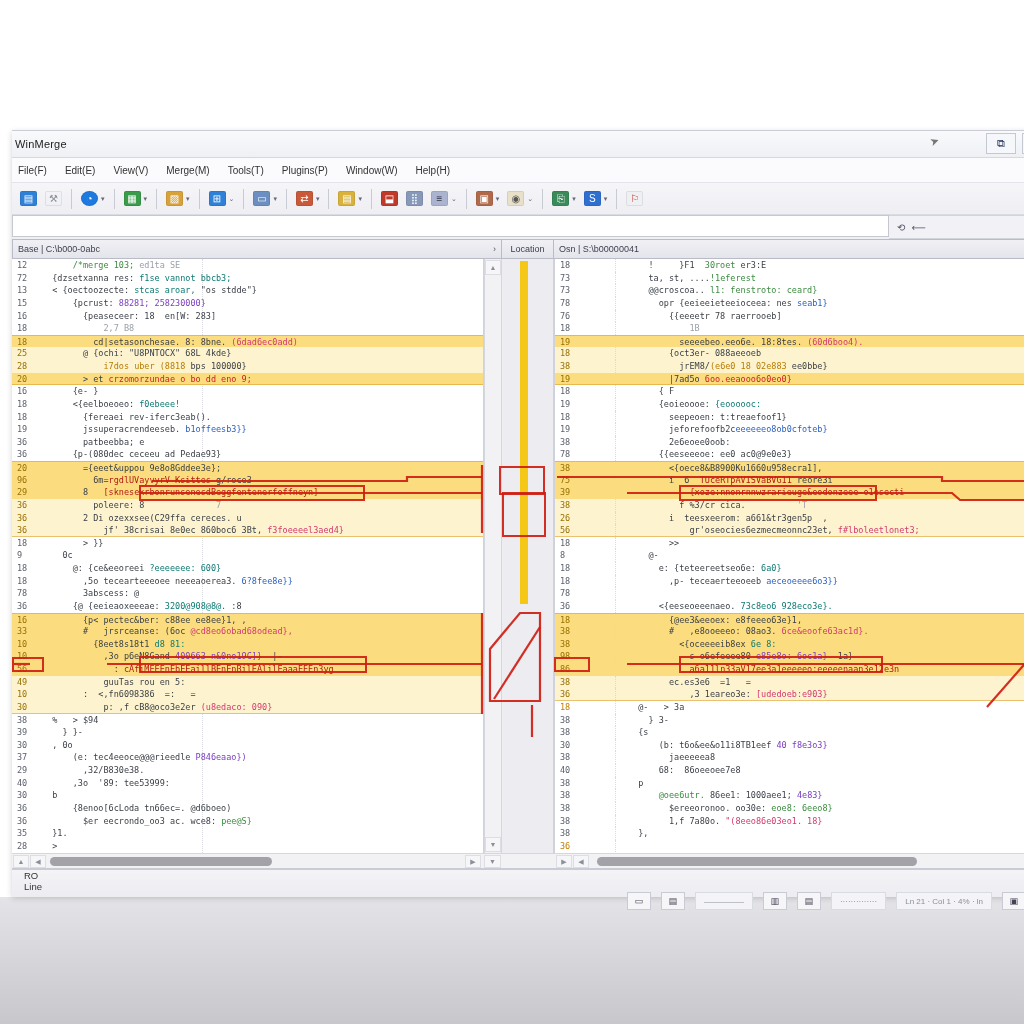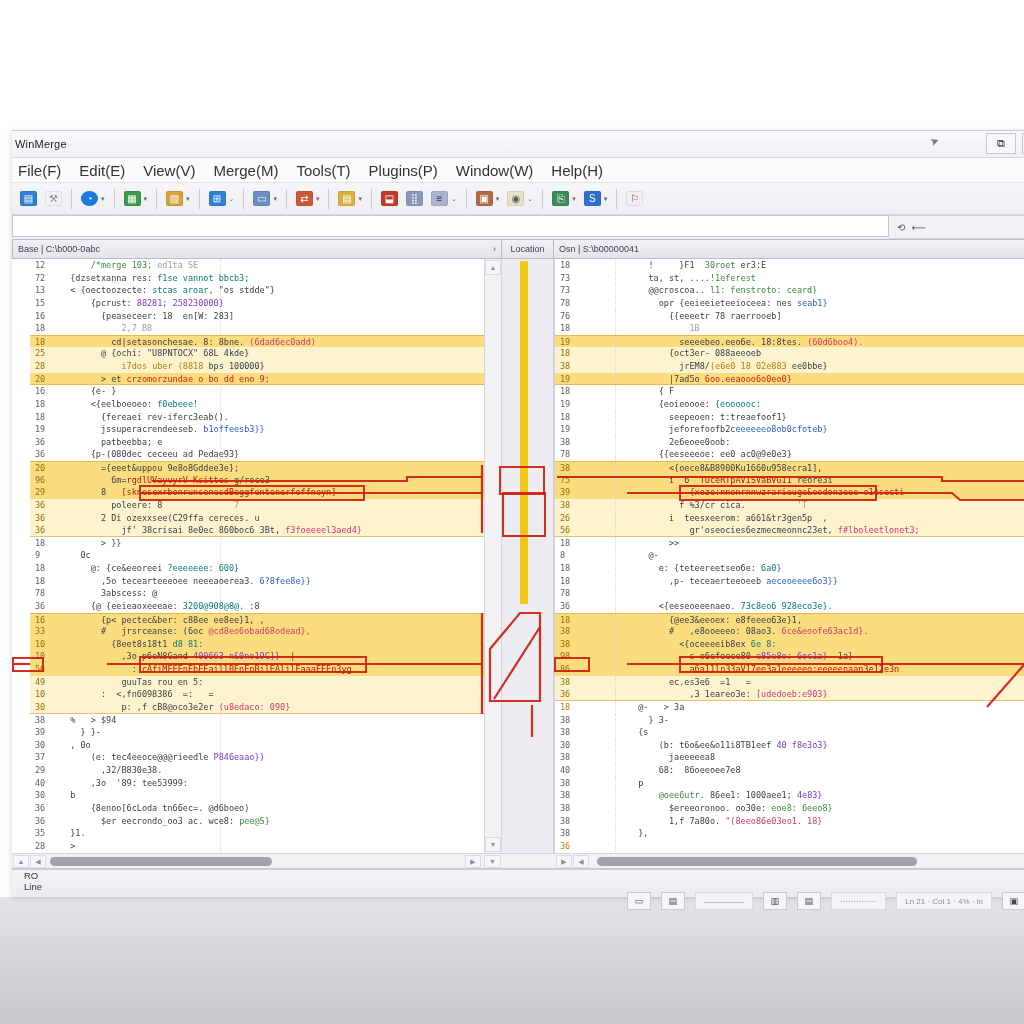--- a/index.html
+++ b/index.html
@@ -18,21 +18,21 @@
   .title { font-size:11px; color:#222; padding-left:3px; letter-spacing:.2px; }
   .cursor-glyph { position:absolute; left:918px; top:4px; font-size:11px; color:#777; transform:rotate(-20deg); }
   .winbtns { position:absolute; right:0; top:2px; display:flex; gap:6px; }
   .winbtn { width:30px; height:21px; border:1px solid #c4c8d2; background:#f6f7fa;
     display:flex; align-items:center; justify-content:center; font-size:11px; color:#1b2a55; }
   .winbtn.cut { width:14px; overflow:hidden; justify-content:flex-start; padding-left:3px; }
 
   
   .menubar { position:absolute; left:0; top:27px; width:100%; height:25px;
     background:#fbfbfd; border-bottom:1px solid #e2e4ea; display:flex; align-items:center; gap:14px; padding-left:4px; }
-  .menu-item { font-size:15px; color:#333; padding:2px 2px; white-space:nowrap; }
+  .menu-item { font-size:10px; color:#333; padding:2px 2px; white-space:nowrap; }
 
   
   .toolbar { position:absolute; left:0; top:52px; width:100%; height:32px;
     background:linear-gradient(#f6f6f9,#eeeef3); border-bottom:1px solid #d9dbe2;
     display:flex; align-items:center; padding-left:4px; }
   .tb-sep { width:1px; height:20px; background:#c9cbd4; margin:0 5px; }
   .tb-btn { display:flex; align-items:center; padding:2px 3px; margin:0 1px; border-radius:2px; }
   .tb-ic { width:17px; height:15px; border-radius:2px; display:flex; align-items:center; justify-content:center;
     font-size:10px; line-height:1; box-shadow:0 0 0 1px rgba(0,0,0,.08) inset; }
   .tb-caret { font-size:7px; color:#667; margin-left:3px; }
@@ -49,21 +49,21 @@
   .hdr { background:linear-gradient(#f0f0f5,#e4e5ec); border:1px solid #b9bcc7; border-left:none;
     font-size:9px; color:#3a3f4c; display:flex; align-items:center; padding:0 5px; white-space:nowrap; overflow:hidden; }
   .hdr.l { width:490px; border-left:1px solid #b9bcc7; justify-content:space-between; }
   .hdr.m { width:52px; justify-content:center; }
   .hdr.r { width:482px; }
   .chev { color:#556; font-size:9px; }
 
   
   .main { position:absolute; left:0; top:128px; width:1024px; height:594px; background:#fff; }
   .pane { position:absolute; top:0; height:594px; background:#fff; overflow:hidden; }
-  .pane.l { left:0; width:472px; border-right:1px solid #cfd2da;margin-left:18px; }
+  .pane.l { left:0; width:472px; border-right:1px solid #cfd2da; }
   .pane.r { left:542px; width:482px; border-left:1px solid #cfd2da; }
   .guide { position:absolute; top:0; bottom:0; width:0; border-left:1px dotted #d9dadf; }
   .row { position:relative; height:12.638px; display:flex; font-family:"DejaVu Sans Mono", monospace;
     font-size:8.5px; line-height:12.6px; white-space:pre; }
   .row .ln { flex:0 0 auto; color:#5c616c; padding-left:5px; }
   .pane.l .ln { width:30px; }
   .pane.r .ln { width:61px; border-right:1px dotted #d9dadf; }
   .pane.r .code { padding-left:12px; }
   .code { flex:1; overflow:hidden; }
   .hl-b { background:var(--yb); }

